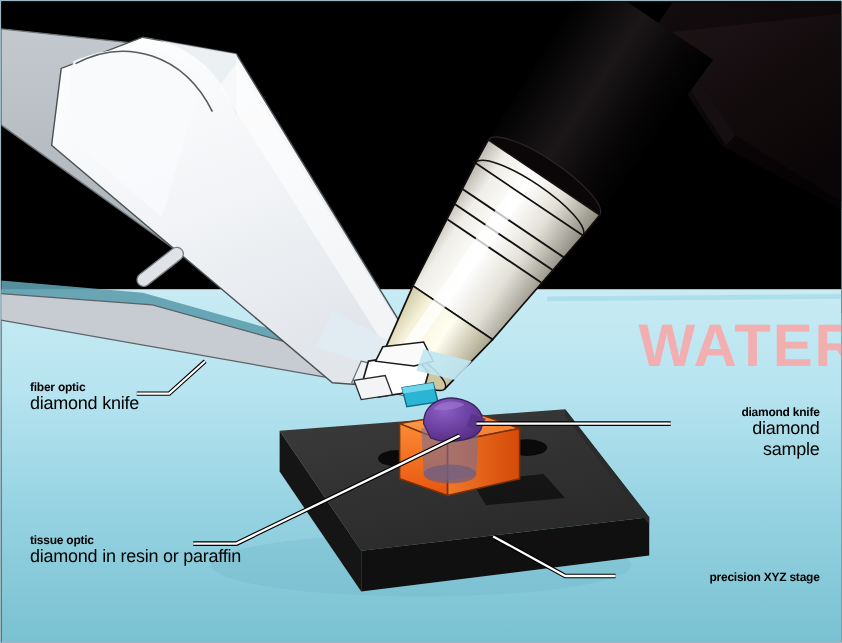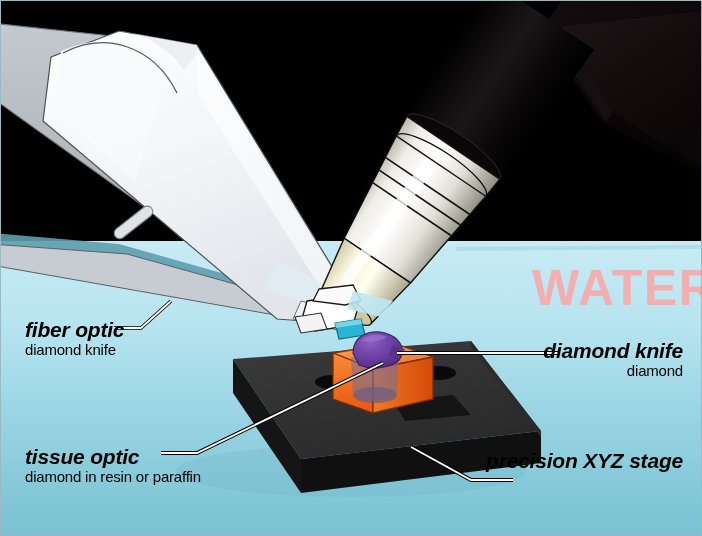--- a/index.html
+++ b/index.html
@@ -32,35 +32,34 @@
     position: absolute;
     line-height: 1.12;
     color: #000000;
     font-family: "Liberation Sans", sans-serif;
     white-space: nowrap;
     user-select: none;
   }
   .lbl .hd {
     display: block;
     font-weight: bold;
-    font-size: 21px;
+    font-size: 10px;
     letter-spacing: -0.2px;
-    font-style: italic;
   }
   .lbl .sub {
     display: block;
     font-weight: normal;
     font-size: 15px;
     letter-spacing: -0.2px;
   }
   .lbl.right-al { text-align: right; }
   #lbl-fiber { left: 24px; top: 317px; }
   #lbl-tissue { left: 24px; top: 444px; }
   #lbl-knife  { right: 18px; top: 338px; }
-  #lbl-stage  { right: 18px; top: 448px; }
+  #lbl-stage  { right: 18px; top: 475px; }
   .water-word {
     position: absolute;
     left: 531px;
     top: 258px;
     font-size: 50px;
     font-weight: bold;
     letter-spacing: 1.5px;
     color: #fca5a5;
     opacity: 0.85;
     user-select: none;
@@ -273,19 +272,20 @@
   </div>
 
   <div class="lbl" id="lbl-tissue">
     <span class="hd">tissue optic</span>
     <span class="sub">diamond in resin or paraffin</span>
   </div>
 
   <div class="lbl right-al" id="lbl-knife">
     <span class="hd">diamond knife</span>
     <span class="sub">diamond</span>
+    <span class="sub">sample</span>
   </div>
 
   <div class="lbl right-al" id="lbl-stage">
     <span class="hd">precision XYZ stage</span>
   </div>
 
 </div>
 
 </body></html>

